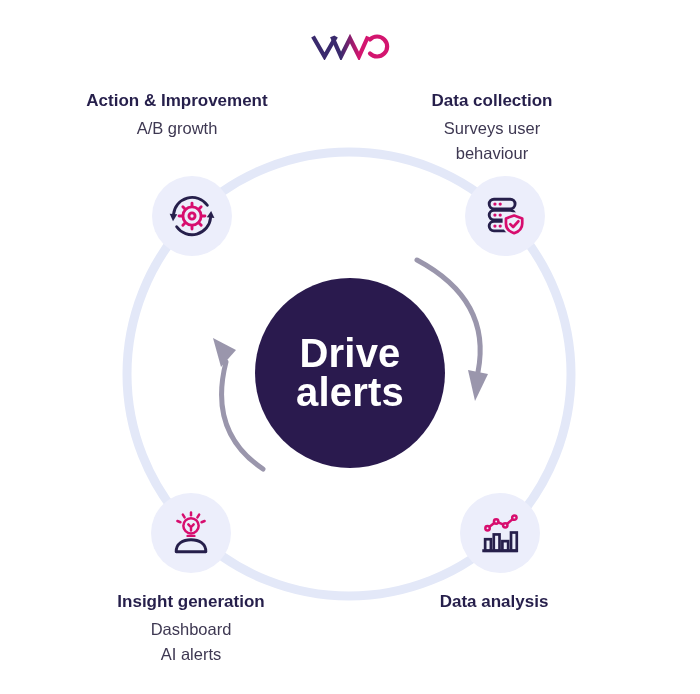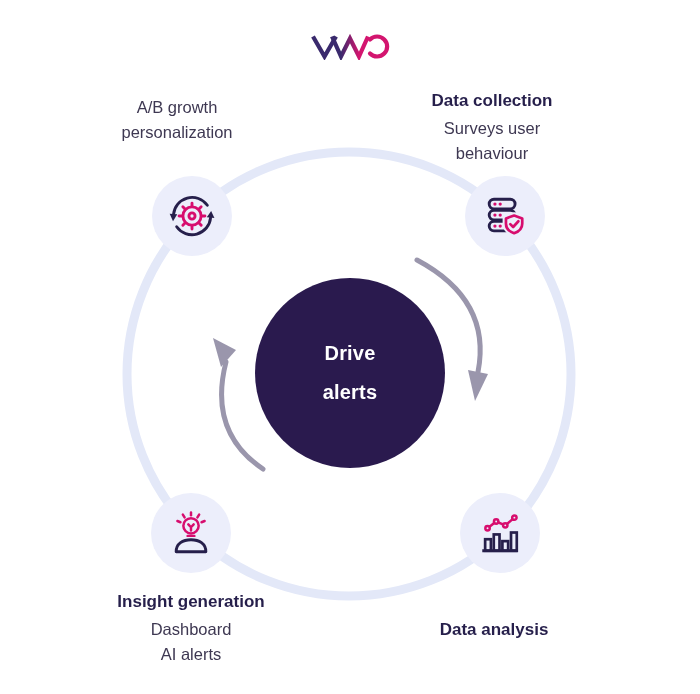--- a/index.html
+++ b/index.html
@@ -22,21 +22,21 @@
     margin-top:5px; font-size:16.5px; color:#3e3852; line-height:24.5px;
   }
   .icon-circle {
     position:absolute; width:80px; height:80px; border-radius:50%;
     background:#eceefb; display:flex; align-items:center; justify-content:center;
   }
   .center-circle {
     position:absolute; left:255px; top:278px; width:190px; height:190px;
     border-radius:50%; background:#2a1a4e; color:#ffffff;
     display:flex; flex-direction:column; align-items:center; justify-content:center;
-    font-size:20px; font-weight:700; line-height:39px; letter-spacing:0.2px;
+    font-size:40px; font-weight:700; line-height:39px; letter-spacing:0.2px;
   }
 </style>
 </head>
 <body>
 
 <div class="canvas">
 
   <svg class="backdrop" width="700" height="694" viewBox="0 0 700 694">
     <circle cx="349" cy="374" r="222" fill="none" stroke="#e3e8f8" stroke-width="9"></circle>
 
@@ -60,43 +60,43 @@
         </linearGradient>
       </defs>
       <polyline points="3,6.5 14.5,26.5 26,6.5" fill="none" stroke="#3a2a6d" stroke-width="4.2"></polyline>
       <polyline points="22,6.5 31,26.5 40,8.5 49,26.5 58,6.5" fill="none" stroke="url(#wgrad)" stroke-width="4.2"></polyline>
       <path d="M 60 9.5 A 10 10 0 1 1 60 23.5" fill="none" stroke="#d3156f" stroke-width="4.2" stroke-linecap="round"></path>
     </svg>
     <span class="sr-only">VWO</span>
   </div>
 
   <div class="stage-label" style="left:57px; top:90px;">
+    <div class="stage-title">Action &amp; Improvement</div>
     <div class="stage-sub">
       <div>A/B growth</div>
-      <div>personalization</div>
     </div>
   </div>
 
   <div class="stage-label" style="left:372px; top:90px;">
     <div class="stage-title">Data collection</div>
     <div class="stage-sub">
       <div>Surveys user</div>
       <div>behaviour</div>
     </div>
   </div>
 
   <div class="stage-label" style="left:71px; top:591px;">
     <div class="stage-title">Insight generation</div>
     <div class="stage-sub">
       <div>Dashboard</div>
       <div>AI alerts</div>
     </div>
   </div>
 
-  <div class="stage-label" style="left:374px; top:591px;margin-top:28px;">
+  <div class="stage-label" style="left:374px; top:591px;">
     <div class="stage-title">Data analysis</div>
     <div class="stage-sub">
     </div>
   </div>
 
   <div class="icon-circle" style="left:152px; top:176px;">
     <svg width="46" height="46" viewBox="0 0 48 48" fill="none">
       <g stroke="#d70d6e" stroke-width="3" stroke-linecap="round">
         <line x1="37.5" y1="24" x2="34" y2="24"></line>
         <line x1="33.55" y1="14.45" x2="31.07" y2="16.93"></line>

